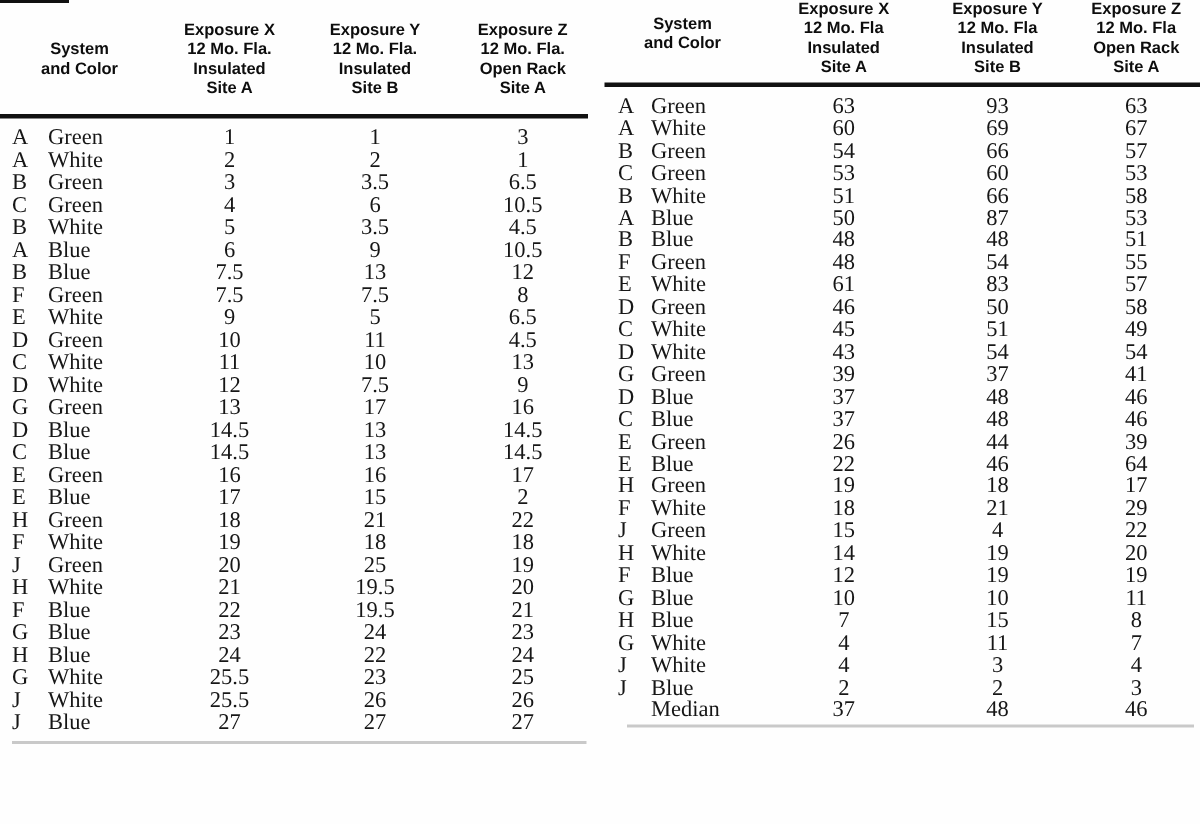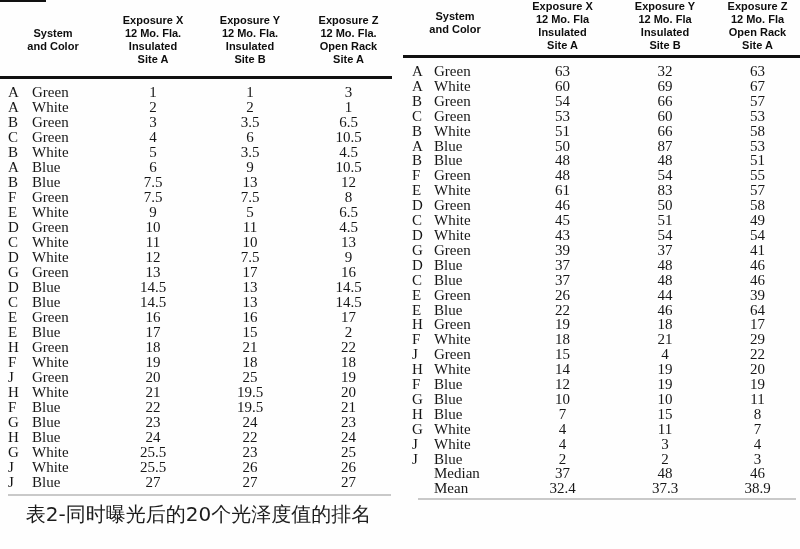--- a/index.html
+++ b/index.html
@@ -272,21 +272,20 @@
         </div>
         <div class="trow">
           <span class="c0">J</span>
           <span class="c1">Blue</span>
           <span class="c2">27</span>
           <span class="c3">27</span>
           <span class="c4">27</span>
         </div>
       </div>
     <div class="brule"></div>
-    <div class="caption">表2-同时曝光后的20个光泽度值的排名</div>
   </div>
 
   <div class="tbl tbl-right">
     <div class="thead">
       <div class="sys-cell">
           <div>System</div>
           <div>and Color</div>
         </div>
       <div>
           <div>Exposure X</div>
@@ -306,21 +305,21 @@
           <div>Open Rack</div>
           <div>Site A</div>
         </div>
     </div>
     <div class="hrule"></div>
     <div class="tbody">
         <div class="trow">
           <span class="c0">A</span>
           <span class="c1">Green</span>
           <span class="c2">63</span>
-          <span class="c3">32</span>
+          <span class="c3">93</span>
           <span class="c4">63</span>
         </div>
         <div class="trow">
           <span class="c0">A</span>
           <span class="c1">White</span>
           <span class="c2">60</span>
           <span class="c3">69</span>
           <span class="c4">67</span>
         </div>
         <div class="trow">
@@ -498,24 +497,17 @@
           <span class="c3">2</span>
           <span class="c4">3</span>
         </div>
         <div class="trow">
           <span class="c0"></span>
           <span class="c1">Median</span>
           <span class="c2">37</span>
           <span class="c3">48</span>
           <span class="c4">46</span>
         </div>
-        <div class="trow">
-          <span class="c0"></span>
-          <span class="c1">Mean</span>
-          <span class="c2">32.4</span>
-          <span class="c3">37.3</span>
-          <span class="c4">38.9</span>
-        </div>
       </div>
     <div class="brule"></div>
   </div>
 
 </div>
 
 </body></html>

